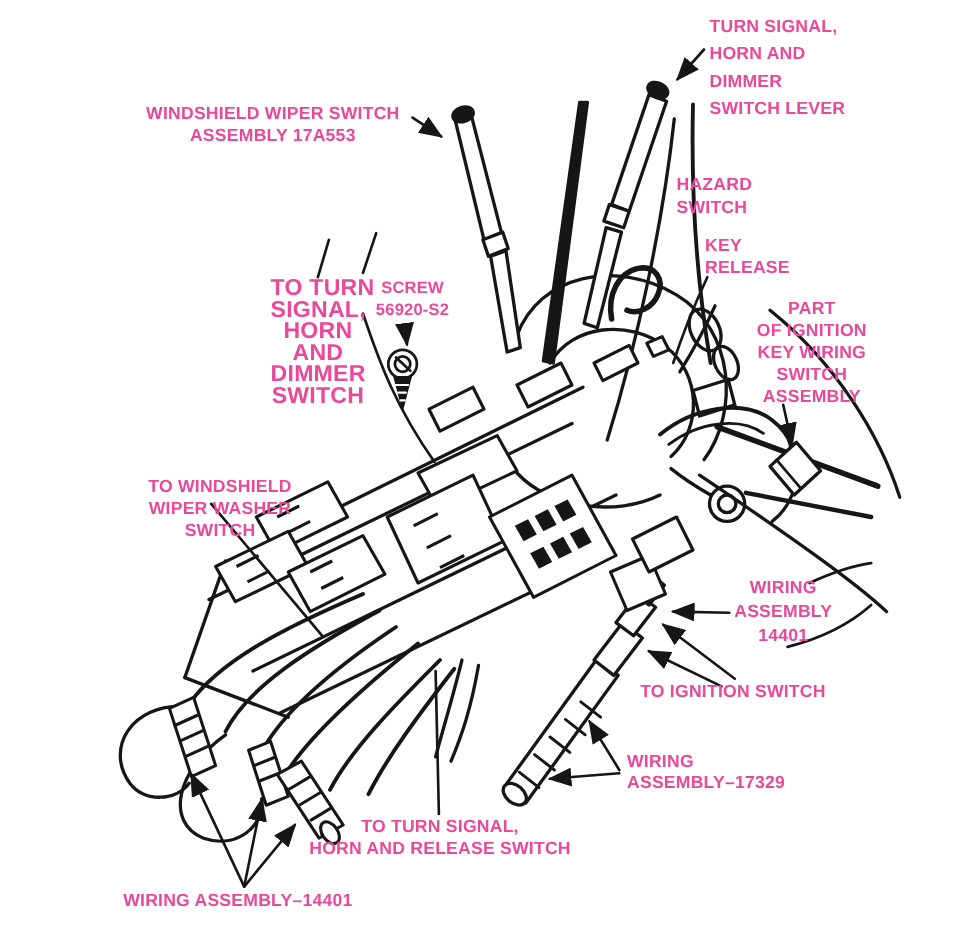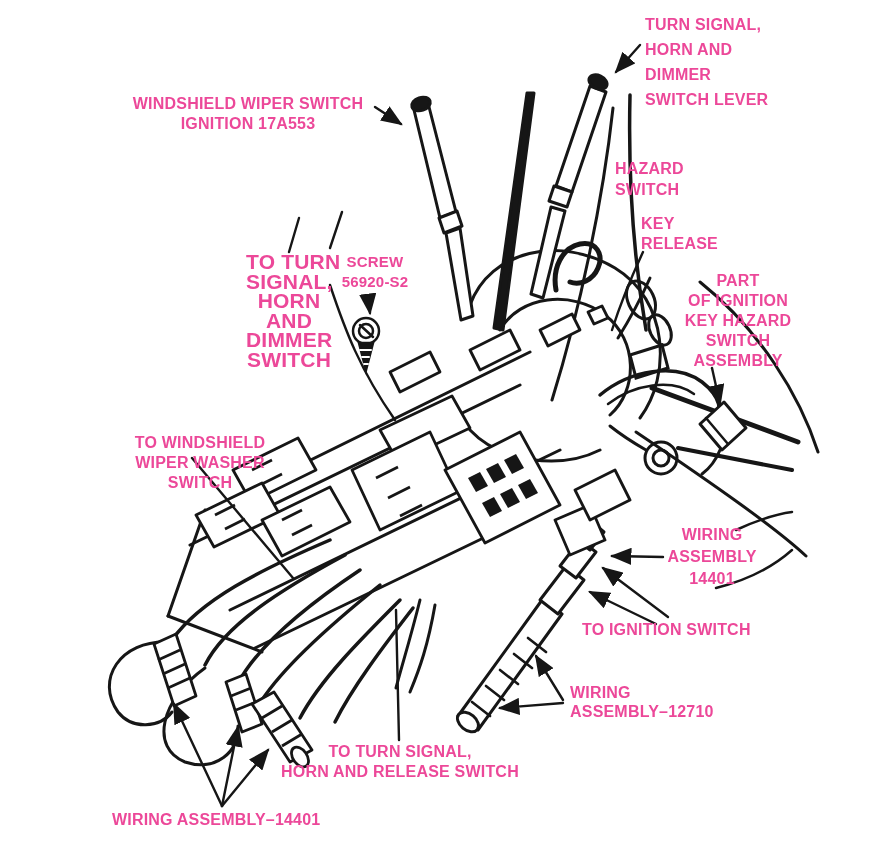--- a/index.html
+++ b/index.html
@@ -177,21 +177,21 @@
     <path d="M 563,700 L 536,656" marker-end="url(#ah)"></path>
     <path d="M 563,703 L 500,708" marker-end="url(#ah)"></path>
     <path d="M 222,806 L 174,704" marker-end="url(#ah)"></path>
     <path d="M 222,806 L 238,727" marker-end="url(#ah)"></path>
     <path d="M 222,806 L 268,750" marker-end="url(#ah)"></path>
   </g>
 </svg>
 
 <div class="lbl ctr" style="left:122px;top:94px;width:252px;">
   <div>WINDSHIELD WIPER SWITCH</div>
-  <div>IGNITION 17A553</div>
+  <div>ASSEMBLY 17A553</div>
 </div>
 
 <div class="lbl" style="left:645px;top:12px;line-height:25px;">
   <div>TURN SIGNAL,</div>
   <div>HORN AND</div>
   <div>DIMMER</div>
   <div>SWITCH LEVER</div>
 </div>
 
 <div class="lbl" style="left:615px;top:158px;line-height:21px;">
@@ -200,21 +200,21 @@
 </div>
 
 <div class="lbl" style="left:641px;top:214px;line-height:20px;">
   <div>KEY</div>
   <div>RELEASE</div>
 </div>
 
 <div class="lbl ctr" style="left:660px;top:271px;width:156px;line-height:20px;">
   <div>PART</div>
   <div>OF IGNITION</div>
-  <div>KEY HAZARD</div>
+  <div>KEY WIRING</div>
   <div>SWITCH</div>
   <div>ASSEMBLY</div>
 </div>
 
 <div class="lbl ctr" style="left:246px;top:252px;width:86px;line-height:19.5px;font-size:21px;">
   <div>TO TURN</div>
   <div>SIGNAL,</div>
   <div>HORN</div>
   <div>AND</div>
   <div>DIMMER</div>
@@ -237,21 +237,21 @@
   <div>ASSEMBLY</div>
   <div>14401</div>
 </div>
 
 <div class="lbl" style="left:582px;top:620px;">
   <div>TO IGNITION SWITCH</div>
 </div>
 
 <div class="lbl" style="left:570px;top:683px;line-height:19px;">
   <div>WIRING</div>
-  <div>ASSEMBLY–12710</div>
+  <div>ASSEMBLY–17329</div>
 </div>
 
 <div class="lbl ctr" style="left:277px;top:742px;width:246px;">
   <div>TO TURN SIGNAL,</div>
   <div>HORN AND RELEASE SWITCH</div>
 </div>
 
 <div class="lbl" style="left:112px;top:810px;">
   <div>WIRING ASSEMBLY–14401</div>
 </div>

